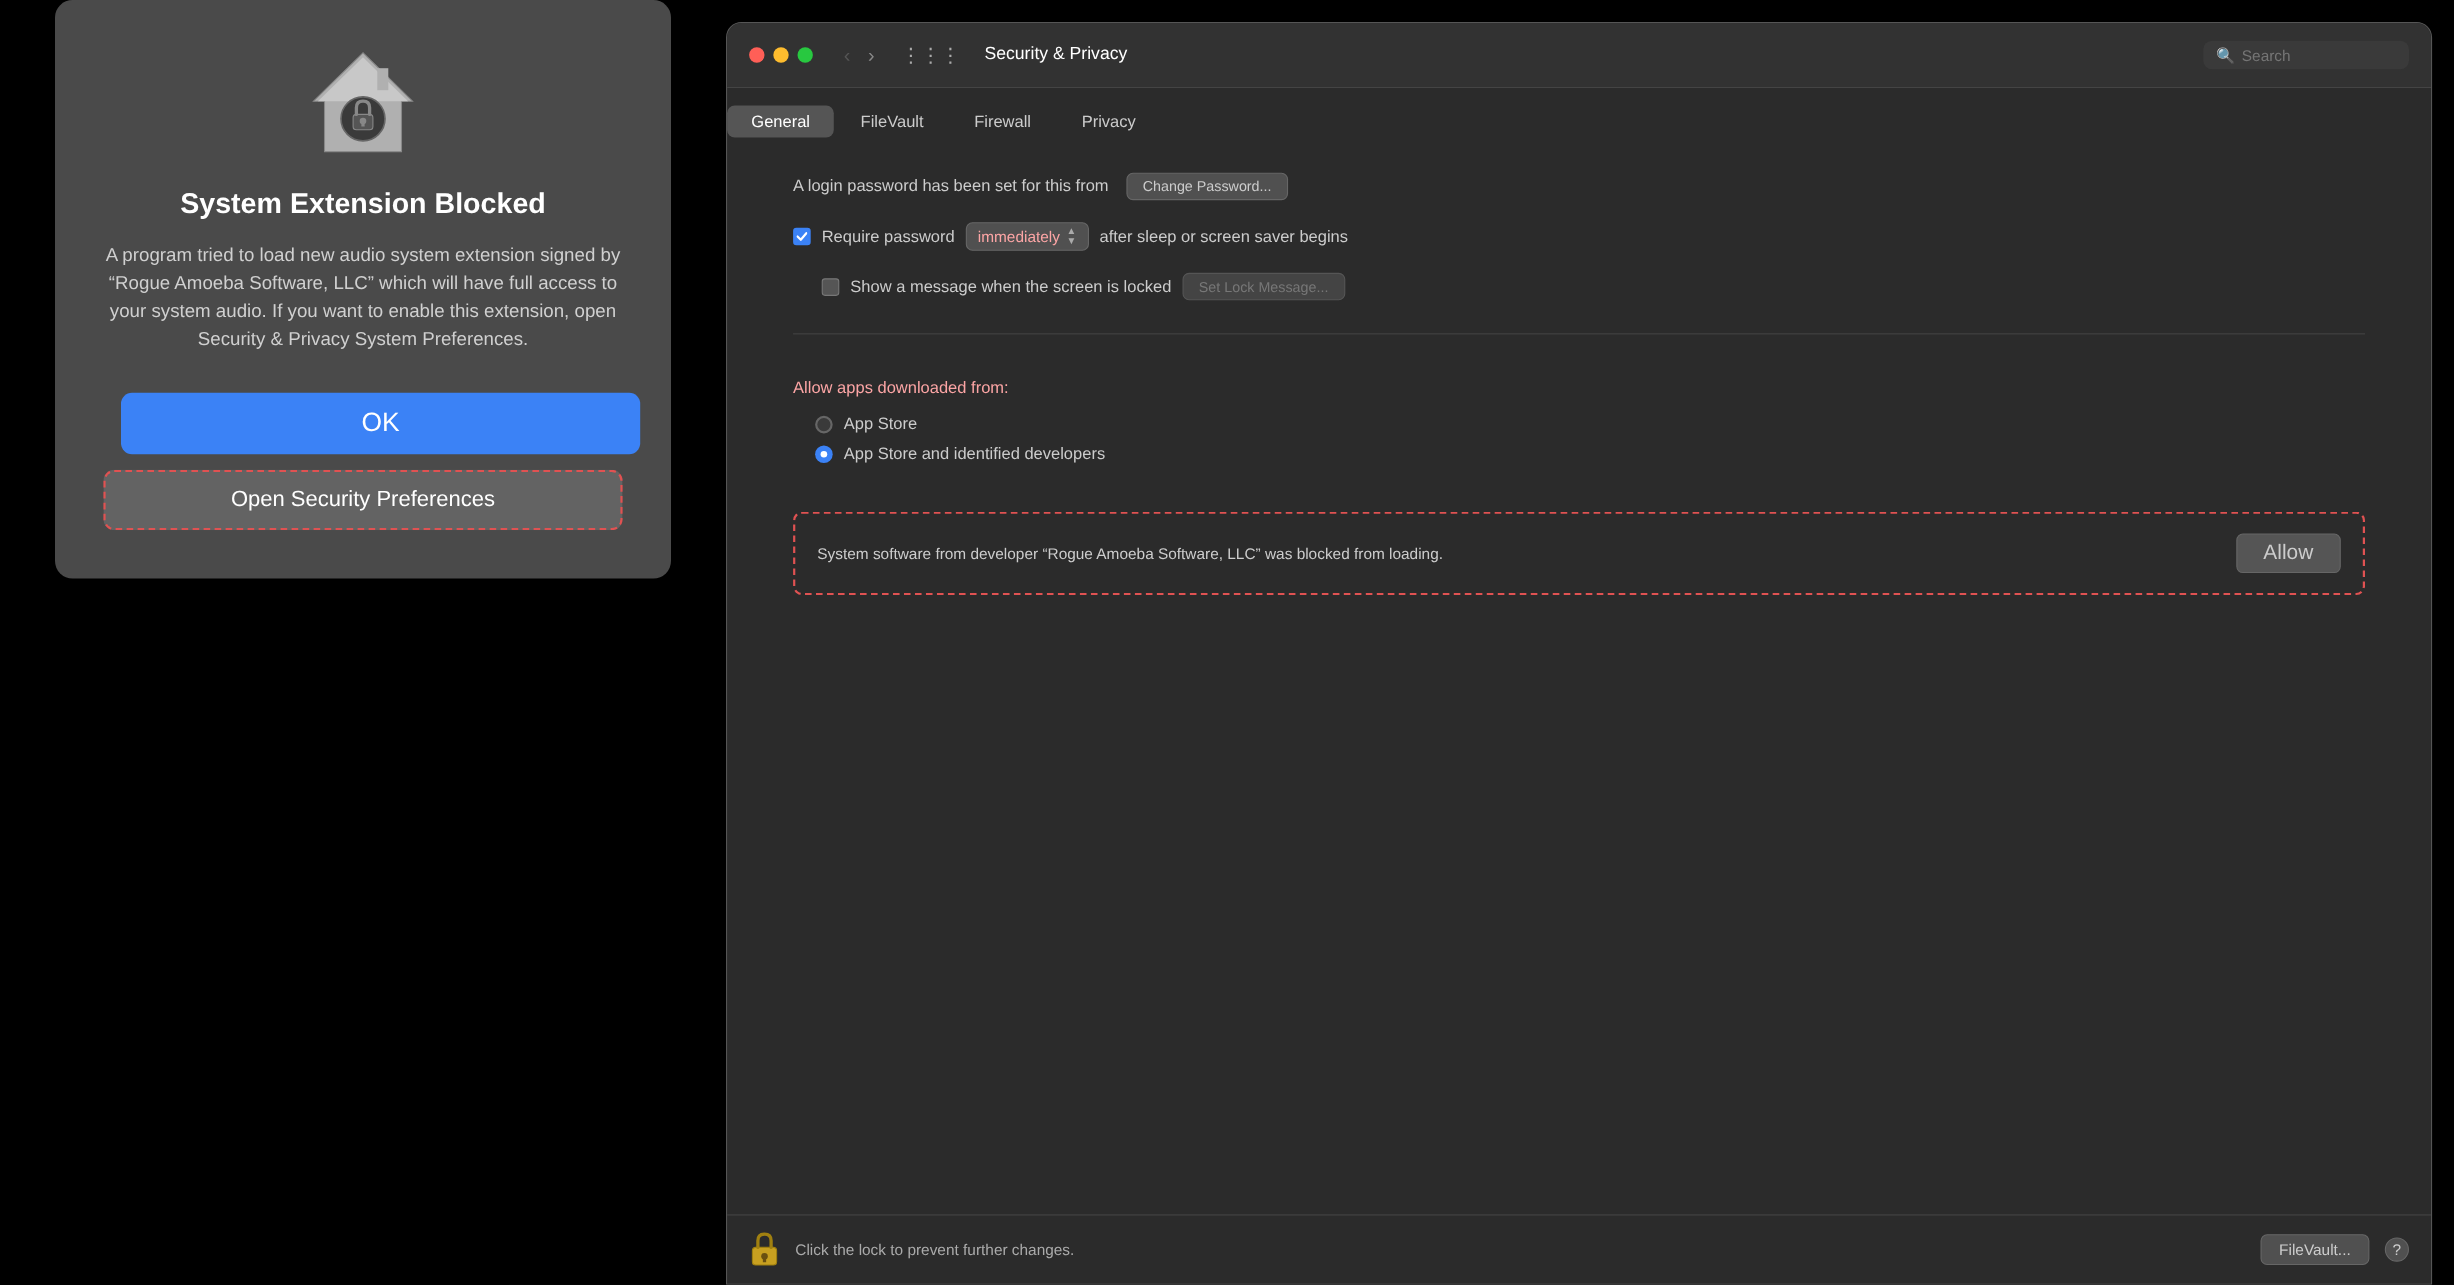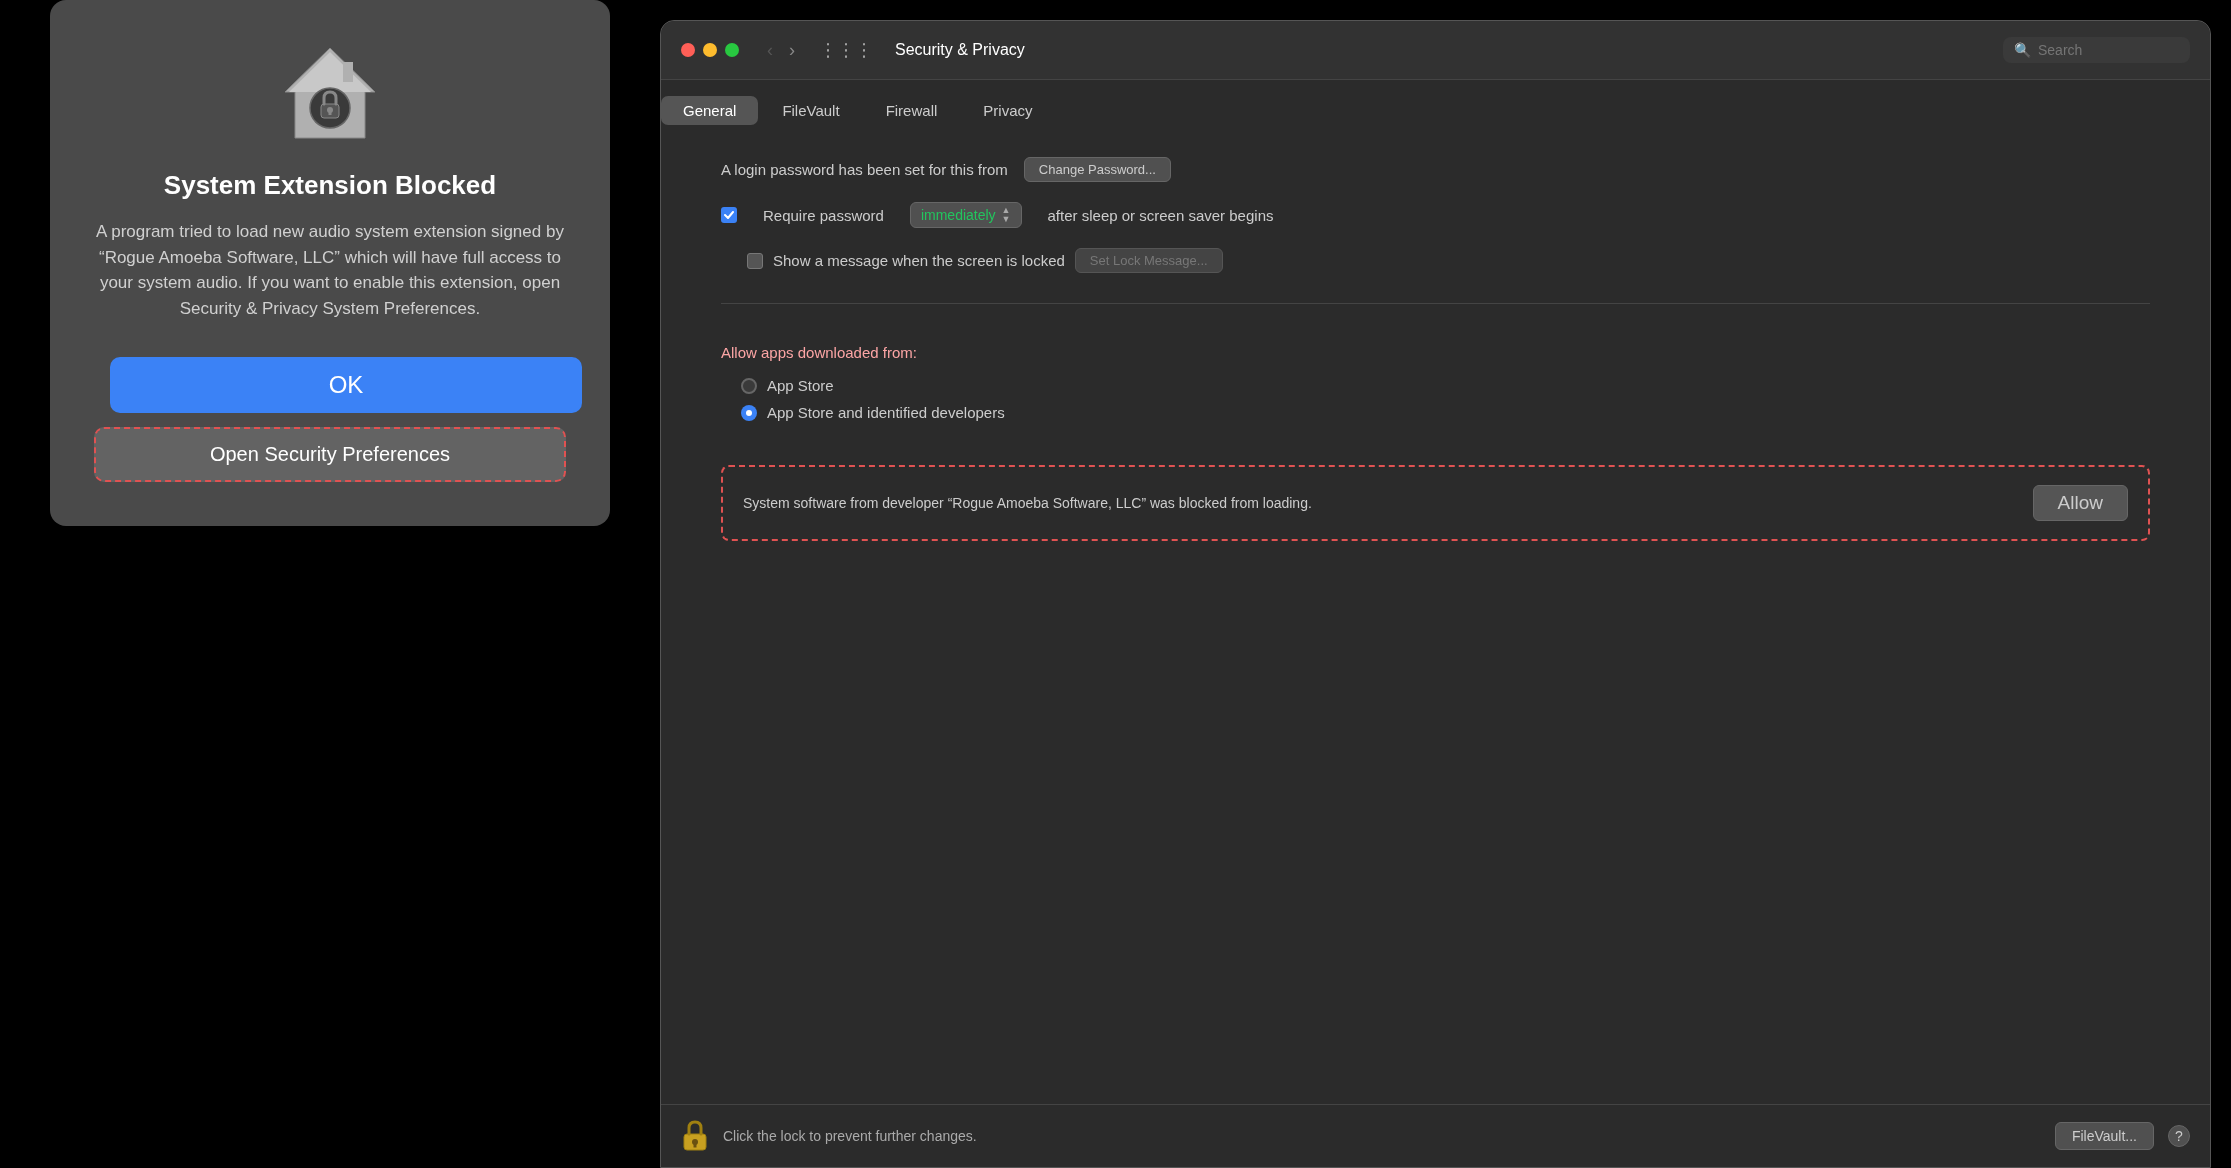--- a/index.html
+++ b/index.html
@@ -234,21 +234,21 @@
       color: #ccc;
       font-size: 13px;
       padding: 4px 14px;
       cursor: pointer;
     }
 
     
     .require-password-row {
       display: flex;
       align-items: center;
-      gap: 26px;
+      gap: 10px;
       margin-left: 0;
     }
 
     .checkbox-checked {
       width: 16px;
       height: 16px;
       background: #3b82f6;
       border-radius: 3px;
       display: flex;
       align-items: center;
@@ -271,21 +271,21 @@
       display: flex;
       align-items: center;
       background: #505050;
       border: 1px solid #666;
       border-radius: 6px;
       padding: 3px 10px;
       gap: 6px;
       cursor: pointer;
     }
 
-    .dropdown-text { color: #22c55e; font-size: 14px; }
+    .dropdown-text { color: #fca5a5; font-size: 14px; }
     .dropdown-arrows { color: #aaa; font-size: 11px; line-height: 1; display: flex; flex-direction: column; }
 
     .after-sleep-text { color: #ccc; font-size: 15px; }
 
     
     .show-message-row {
       display: flex;
       align-items: center;
       gap: 10px;
       margin-left: 26px;

